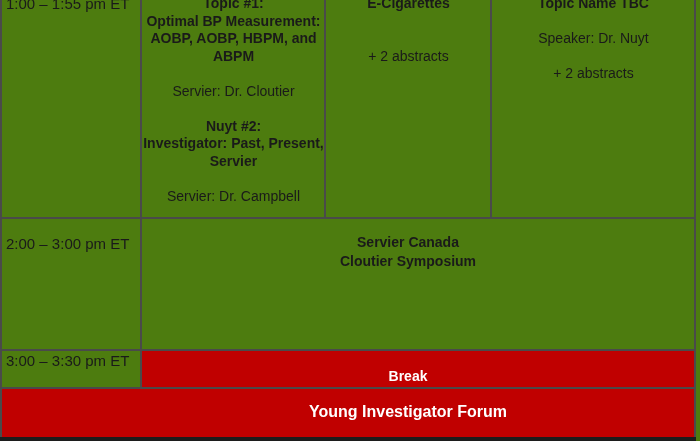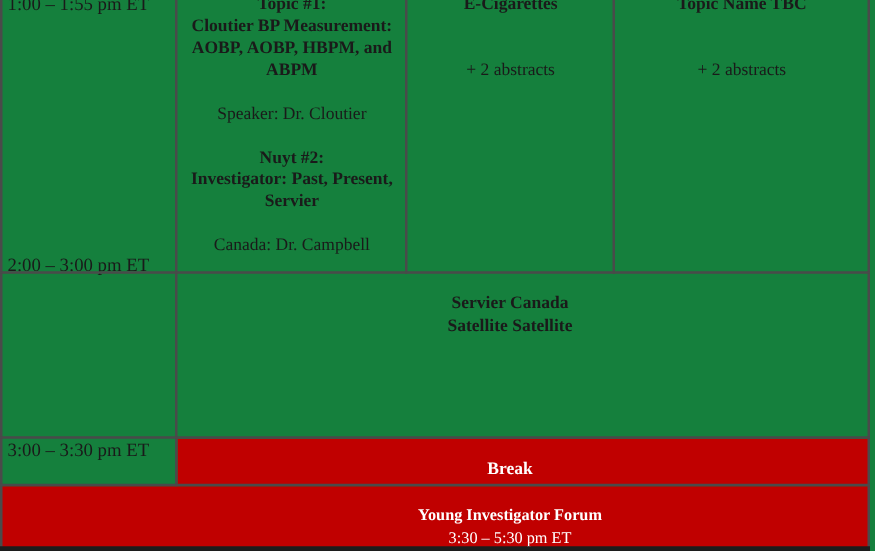--- a/index.html
+++ b/index.html
@@ -1,21 +1,21 @@
 <!DOCTYPE html>
 <html style="--accent-red: #C00000;"><head>
 <meta charset="utf-8">
 <style>
   html,body{margin:0;padding:0;background:#fff;}
   .screen{
     position:relative;
     width:700px;height:441px;
     overflow:hidden;
-    background:#15803d;
-    font-family:Liberation Serif, serif;
+    background:#4d7c0f;
+    font-family:Liberation Sans, sans-serif;
     color:#1a1a1a;
   }
   
   .band{position:absolute;background:var(--accent-red,#C00000);}
   .band-break{left:142px;top:351px;width:553px;height:37px;}
   .band-yif{left:0;top:389px;width:696px;height:52px;}
   
   .vb,.hb{position:absolute;background:#4a4a4a;}
   .vb{width:2px;}
   .hb{height:2px;}
@@ -27,87 +27,87 @@
   .b-row1{top:217px;left:0;width:696px;}
   .b-row2{top:349px;left:0;width:696px;}
   .b-row3{top:387px;left:0;width:696px;}
   .b-bottom{top:437px;left:0;width:696px;height:4px;background:#1c1c1c;}
   
   .time{
     position:absolute;left:6px;
     font-size:15px;line-height:18px;white-space:nowrap;color:#1a1a1a;
   }
   .t1{top:-5px;}
-  .t2{top:204px;text-align:center;}
+  .t2{top:235px;text-align:center;}
   .t3{top:352px;}
   .cell{position:absolute;top:-5px;text-align:center;}
   .cell-topics{left:142px;width:183px;}
   .cell-ecig{left:326px;width:165px;}
   .cell-tbc{left:492px;width:203px;}
   .ln{font-size:14px;line-height:17.5px;height:17.5px;white-space:nowrap;}
   .sp{height:17.5px;}
   .b{font-weight:bold;}
   .merged{position:absolute;left:131px;width:554px;text-align:center;margin-top:12px;}
   .servier{top:221px;}
   .servier .ln{line-height:19px;height:19px;font-weight:bold;}
   .break-label{top:355px;color:#ffffff;font-weight:bold;font-size:14px;line-height:18px;}
   .yif{top:391px;color:#ffffff;}
-  .yif .ln{font-size:13px;line-height:18px;height:18px;}
+  .yif .ln{font-size:16px;line-height:18px;height:18px;}
 </style>
 </head>
 <body>
 
 <div class="screen">
 
   <div class="band band-break"></div>
   <div class="band band-yif"></div>
 
   <div class="time t1">1:00 – 1:55 pm ET</div>
 
   <div class="cell cell-topics">
     <div class="ln b">Topic #1:</div>
-    <div class="ln b">Cloutier BP Measurement:</div>
+    <div class="ln b">Optimal BP Measurement:</div>
     <div class="ln b">AOBP, AOBP, HBPM, and</div>
     <div class="ln b">ABPM</div>
     <div class="sp"></div>
-    <div class="ln">Speaker: Dr. Cloutier</div>
+    <div class="ln">Servier: Dr. Cloutier</div>
     <div class="sp"></div>
     <div class="ln b">Nuyt #2:</div>
     <div class="ln b">Investigator: Past, Present,</div>
     <div class="ln b">Servier</div>
     <div class="sp"></div>
-    <div class="ln">Canada: Dr. Campbell</div>
+    <div class="ln">Servier: Dr. Campbell</div>
   </div>
 
   <div class="cell cell-ecig">
     <div class="ln b">E-Cigarettes</div>
     <div class="sp"></div>
     <div class="sp"></div>
     <div class="ln">+ 2 abstracts</div>
   </div>
 
   <div class="cell cell-tbc">
     <div class="ln b">Topic Name TBC</div>
     <div class="sp"></div>
+    <div class="ln">Speaker: Dr. Nuyt</div>
     <div class="sp"></div>
     <div class="ln">+ 2 abstracts</div>
   </div>
 
   <div class="time t2">2:00 – 3:00 pm ET</div>
   <div class="merged servier">
     <div class="ln">Servier Canada</div>
-    <div class="ln">Satellite Satellite</div>
+    <div class="ln">Cloutier Symposium</div>
   </div>
 
   <div class="time t3">3:00 – 3:30 pm ET</div>
   <div class="merged break-label">Break</div>
 
   <div class="merged yif">
     <div class="ln b">Young Investigator Forum</div>
-    <div class="ln">3:30 – 5:30 pm ET</div>
   </div>
 
   <div class="vb b-left"></div>
   <div class="vb b-right"></div>
   <div class="vb b-col1"></div>
   <div class="vb b-col2"></div>
   <div class="vb b-col3"></div>
   <div class="hb b-row1"></div>
   <div class="hb b-row2"></div>
   <div class="hb b-row3"></div>

